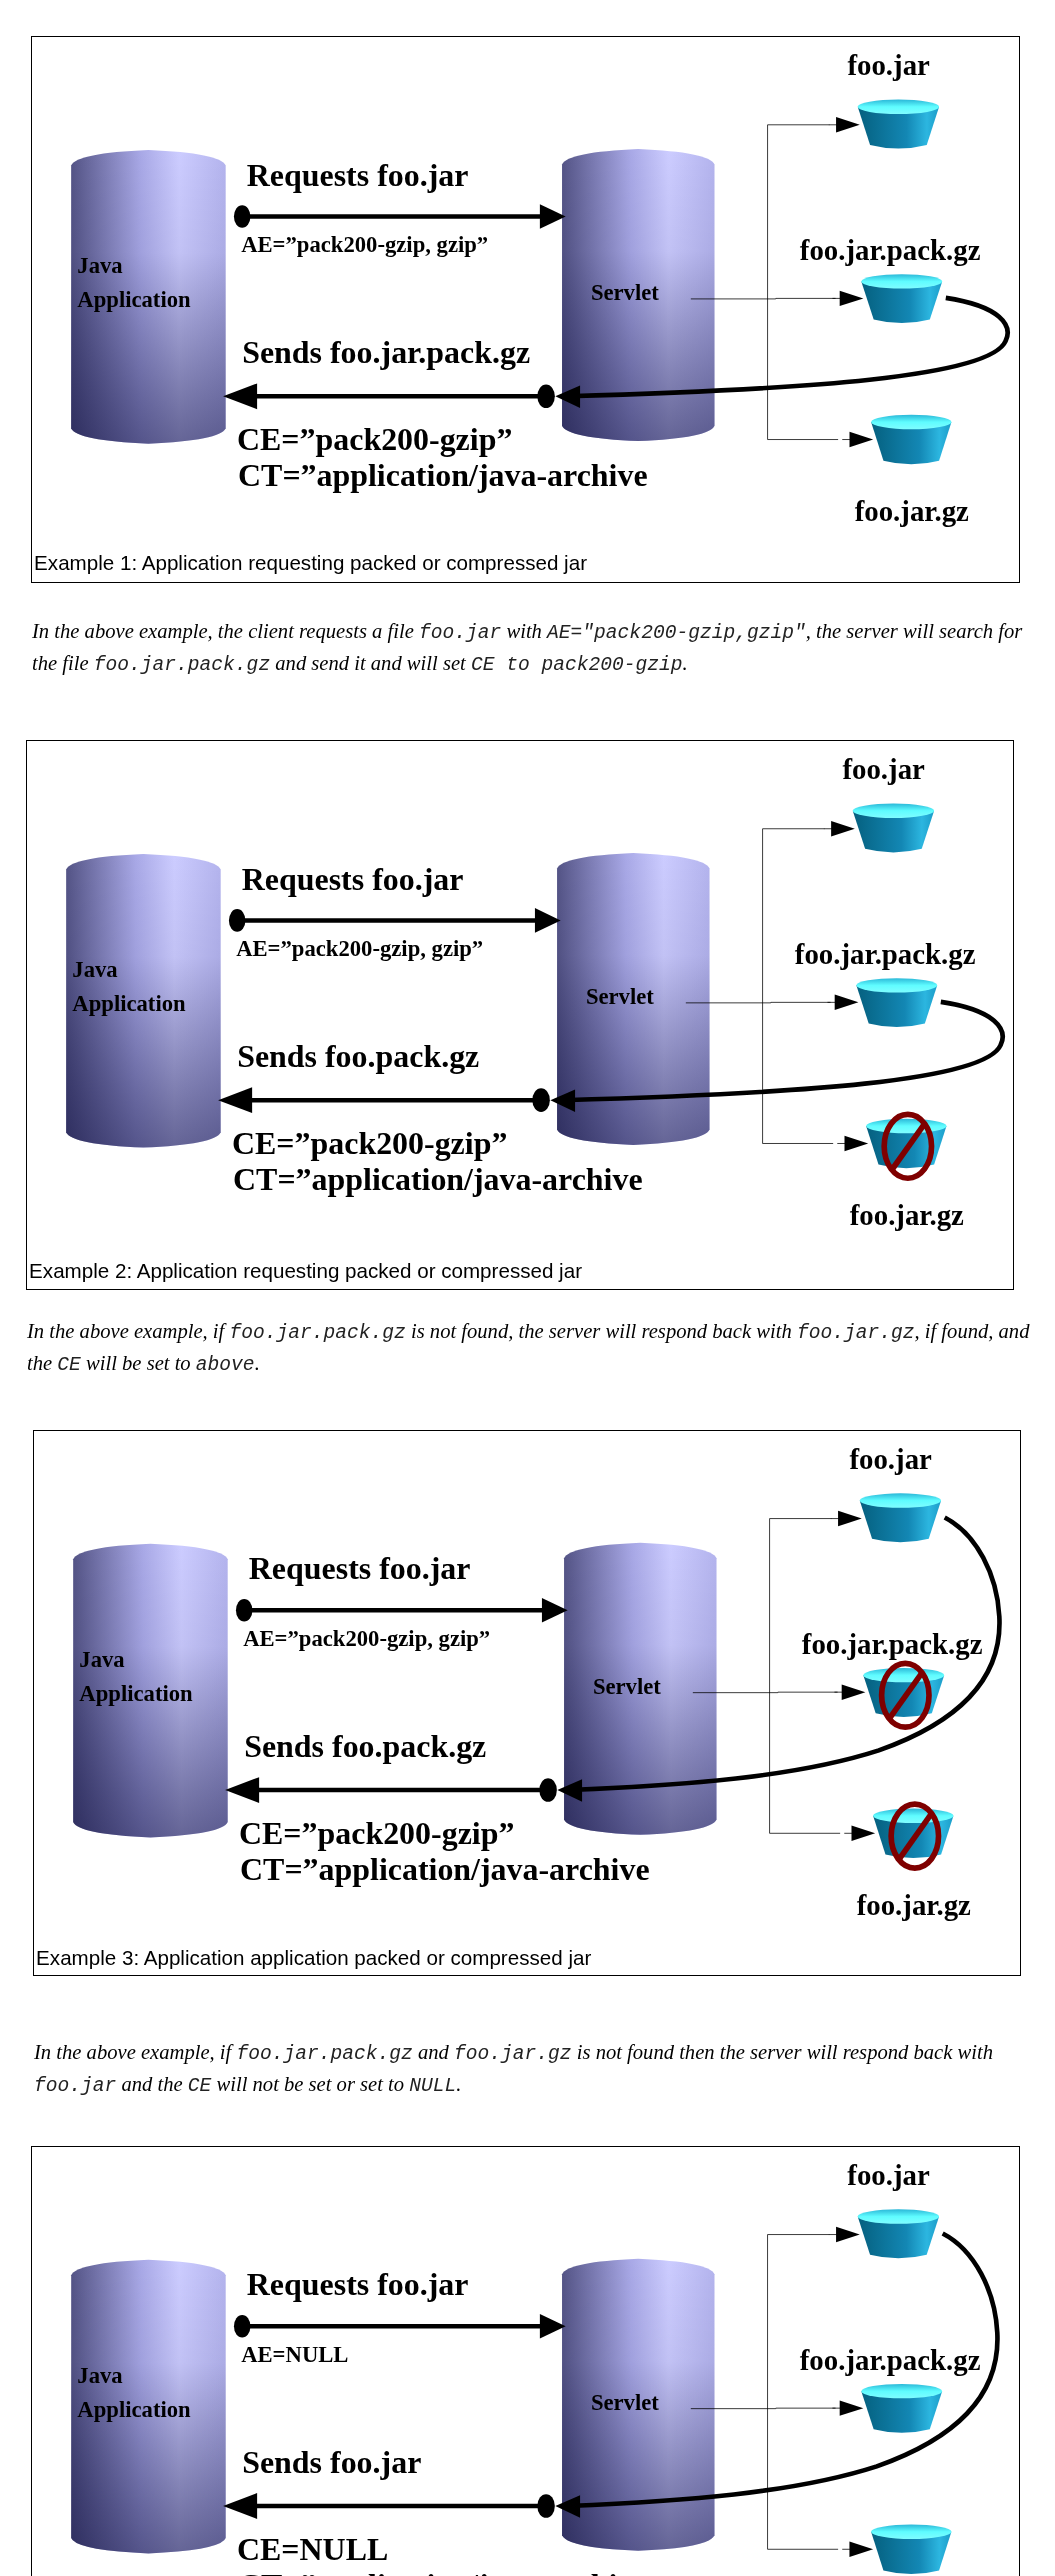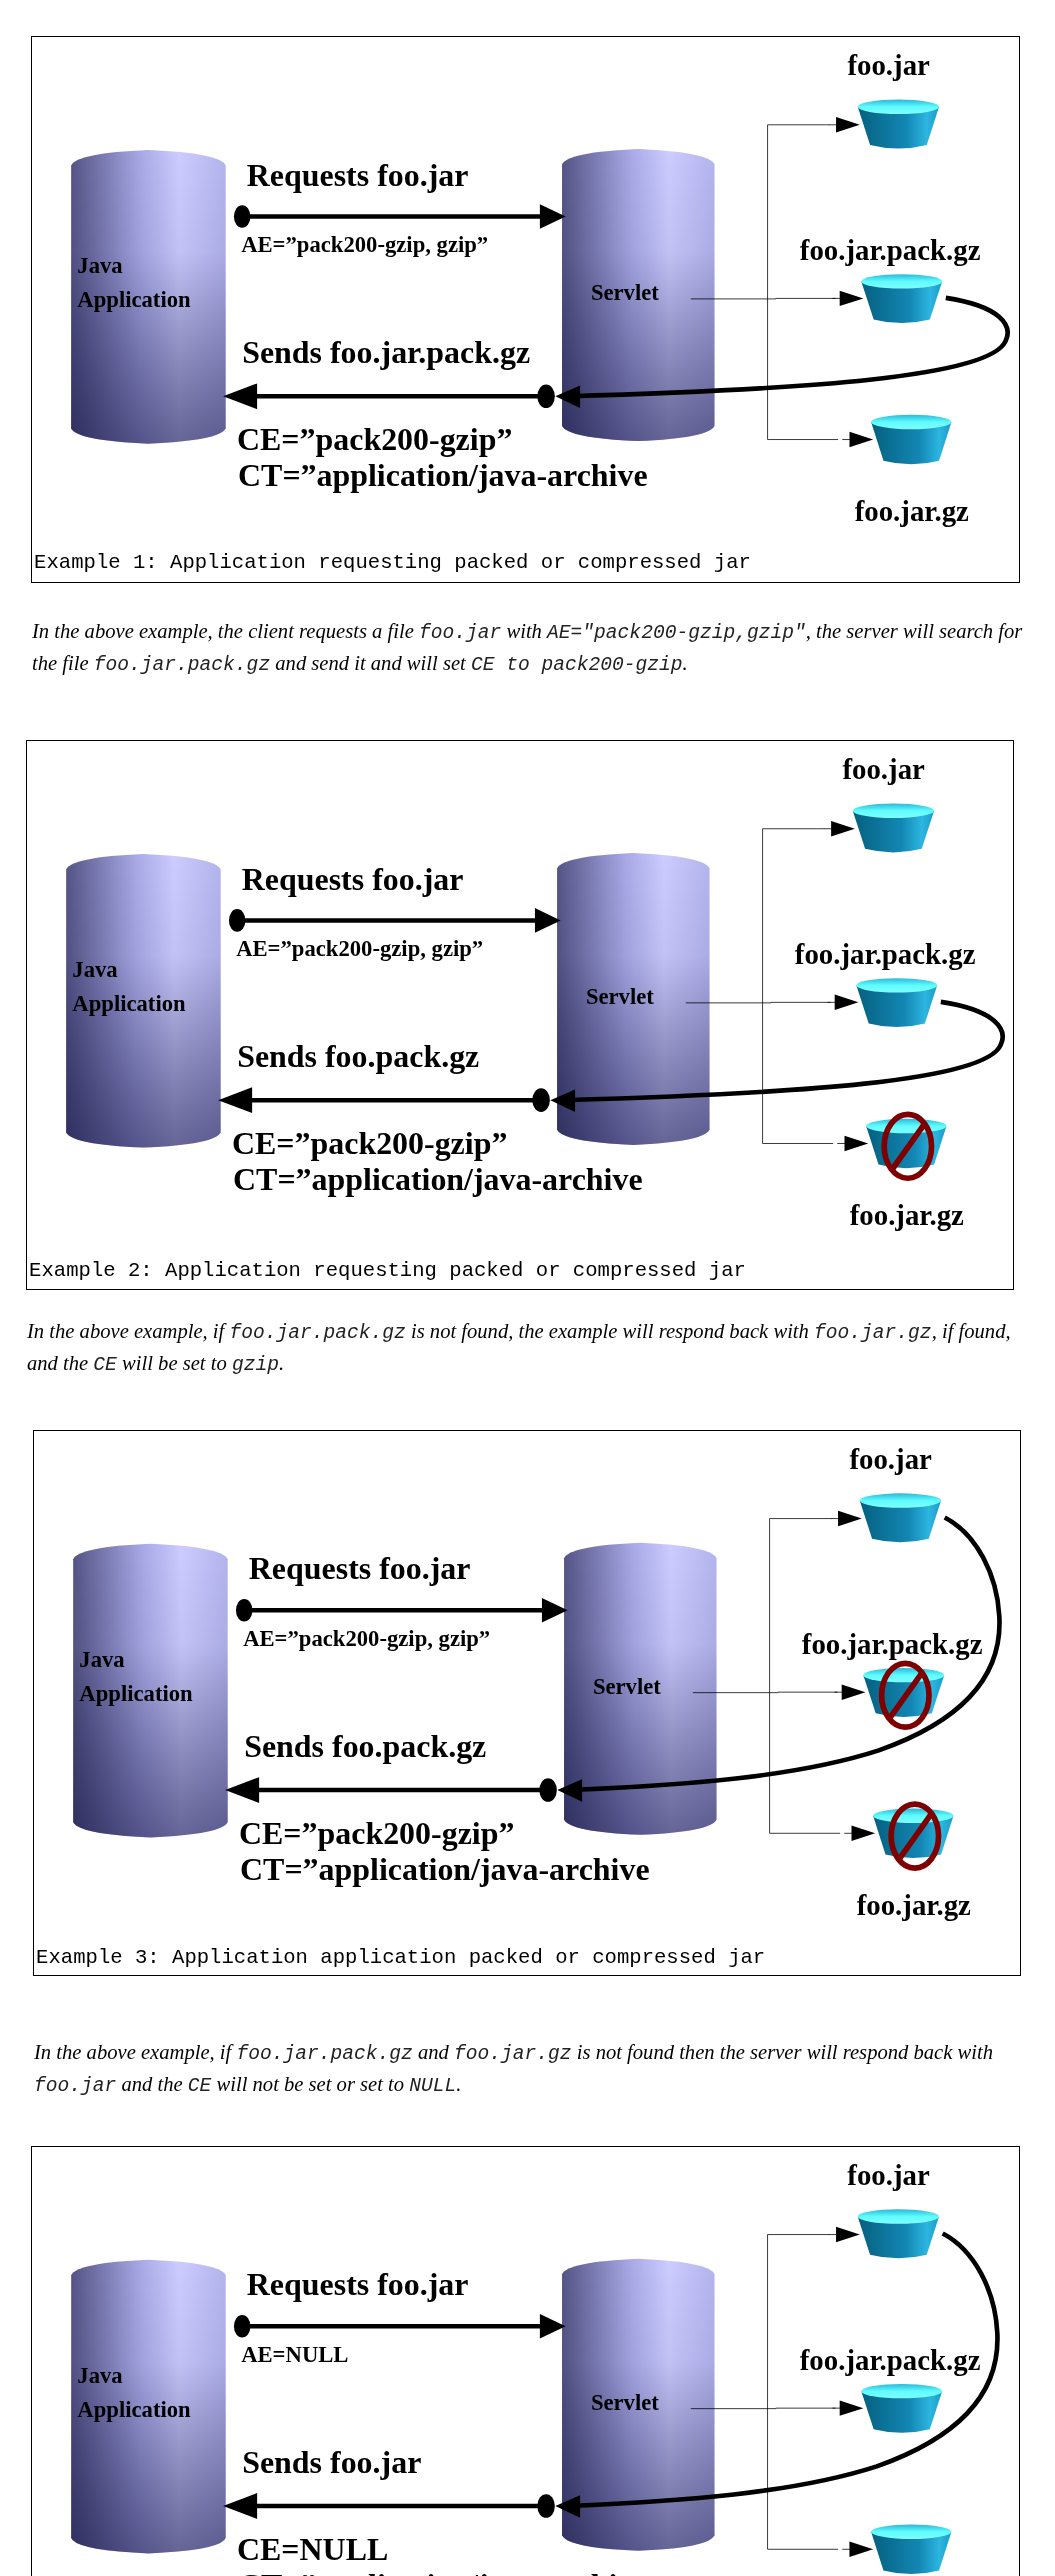--- a/index.html
+++ b/index.html
@@ -1,20 +1,20 @@
 <!DOCTYPE html>
 <html style="font-size:8.2px"><head>
 <meta charset="utf-8">
 <style>
   html, body { margin: 0; padding: 0; background: #ffffff; }
   body { width: 1055px; height: 2995px; position: relative; overflow: hidden;
          font-family: "Liberation Serif", "DejaVu Serif", serif; color: #000; }
   .figure { position: absolute; border: 1px solid #000; box-sizing: border-box; background: #fff; }
   .figure svg { position: absolute; left: 0; top: 0; overflow: visible; }
-  .caption { position: absolute; left: 2.1px; font-family: Liberation Mono, monospace;
+  .caption { position: absolute; left: 2.1px; font-family: Liberation Sans, sans-serif;
              font-size: 20.6px; white-space: nowrap; line-height: 1; color: #000; }
   .para { position: absolute; left: 32px; width: 1010px; font-family: "Liberation Serif", serif;
           font-size: 20.6px; line-height: 30px; color: #000; font-style: italic; }
   .para .code { font-family: "Liberation Mono", "DejaVu Sans Mono", monospace; font-size: 19.6px;
                 color: #222; font-weight: normal; letter-spacing: 0px; }
   .lbl { font-family: "Liberation Serif", "DejaVu Serif", serif; font-weight: bold; fill: #000; }
   .lbl-big { font-size: 62px; }
   .lbl-med { font-size: 56px; }
   .lbl-small { font-size: 44px; }
 </style>
@@ -196,21 +196,21 @@
         </g>
       </g>
       <text x="1708" y="939" class="lbl lbl-med" text-anchor="middle">foo.jar.gz</text>
       <g>
         <path d="M1774,506 C1880,522 1905,560 1890,590 C1860,660 1500,684 1040,697" fill="none" stroke="#000000" stroke-width="9" stroke-linecap="butt"></path>
         <polygon points="1016,697 1064,676 1064,720" fill="#000000"></polygon>
       </g>
     </svg>
   <div class="caption" style="top:520px;">Example 2: Application requesting packed or compressed jar</div>
 </div>
-<div class="para" style="top:1316px; left:27px; width:1005px;"><span>In the above example, if </span><span class="code">foo.jar.pack.gz</span><span> is not found, the example will respond back with </span><span class="code">foo.jar.gz</span><span>, if found,  and the </span><span class="code">CE</span><span> will be set to </span><span class="code">gzip</span><span>.</span></div>
+<div class="para" style="top:1316px; left:27px; width:1005px;"><span>In the above example, if </span><span class="code">foo.jar.pack.gz</span><span> is not found, the server will respond back with </span><span class="code">foo.jar.gz</span><span>, if found,  and the </span><span class="code">CE</span><span> will be set to </span><span class="code">above</span><span>.</span></div>
 
 <div class="figure" style="left:33px; top:1430px; width:988px; height:546px;">
   <svg class="diagram" width="988" height="546" viewBox="0 0 1918 1060">
       <defs>
         <linearGradient id="f2cylH" x1="0" y1="0" x2="1" y2="0">
           <stop offset="0" stop-color="#545486"></stop>
           <stop offset="0.45" stop-color="#a8a8e6"></stop>
           <stop offset="0.7" stop-color="#ccccff"></stop>
           <stop offset="1" stop-color="#b4b4ee"></stop>
         </linearGradient>

